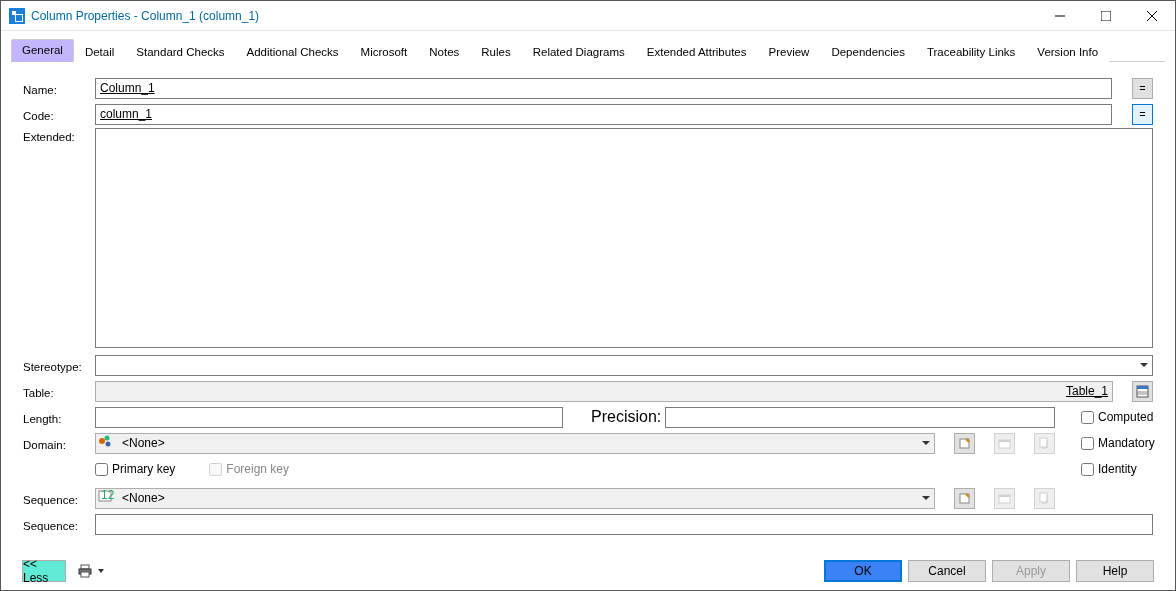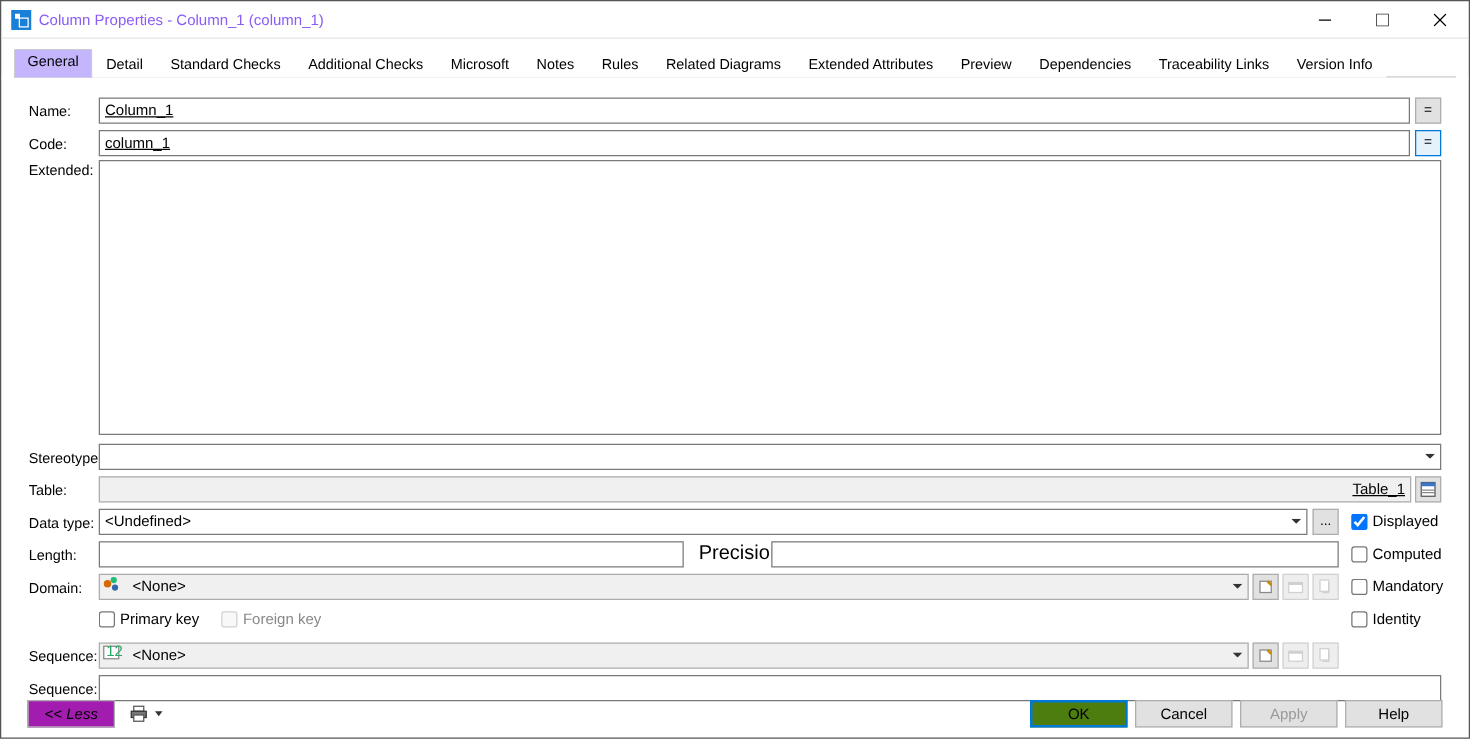--- a/index.html
+++ b/index.html
@@ -3,34 +3,34 @@
 <meta charset="utf-8">
 <style>
 * { box-sizing: border-box; margin: 0; padding: 0; font-family: "Segoe UI", Tahoma, sans-serif; font-size: 12px; }
 body { width: 1176px; height: 591px; background: #fff; overflow: hidden; border: 1px solid #555; }
 
 
 .titlebar { height: 30px; display: flex; align-items: center; padding: 0 0 0 8px; border-bottom: 1px solid #e5e5e5; }
 .titlebar .app-icon { width: 16px; height: 16px; margin-right: 6px; position: relative; background: #1a7fd6; }
 .titlebar .app-icon::before { content: ""; position: absolute; top: 3px; left: 3px; width: 4px; height: 4px; background: #fff; }
 .titlebar .app-icon::after { content: ""; position: absolute; bottom: 2px; right: 2px; width: 6px; height: 6px; border: 1px solid #fff; }
-.titlebar .title { flex: 1; color: #8b5cf6; }
+.titlebar .title { flex: 1; color: #0369a1; }
 .titlebar .winbtn { width: 46px; height: 30px; display: flex; align-items: center; justify-content: center; color: #000; }
 .winbtn svg { width: 10px; height: 10px; stroke: currentColor; stroke-width: 1; fill: none; }
 
 
 .tabs { display: flex; padding: 8px 10px 0 10px; border-bottom: 1px solid #fff; position: relative; }
 .tabs::after { content: ""; position: absolute; bottom: 0; left: 10px; right: 10px; height: 1px; background: #ccc; }
 .tab { padding: 4px 10px; border: 1px solid transparent; border-bottom: none; background: #fff; cursor: default; position: relative; z-index: 1; font-size: 11.5px; }
 .tab.active { border-color: #ccc; background: #c4b5fd; border-radius: 2px 2px 0 0; z-index: 2; }
 .tab:not(.active) { margin-top: 2px; }
 
 
 .form { padding: 10px 22px 4px 22px; display: flex; flex-direction: column; gap: 2px; }
-.row { display: flex; align-items: center; min-height: 24px; }
+.row { display: flex; align-items: center; min-height: 24px; gap: 16px; }
 .row.top { align-items: flex-start; }
 .lbl { width: 56px; flex-shrink: 0; font-size: 11.5px; color: #000; padding-top: 3px; }
 .row .input { flex: 1; height: 21px; border: 1px solid #7a7a7a; padding: 0 4px; font-size: 12px; background: #fff; text-decoration: underline; }
 .row input[readonly] { background: #f0f0f0; border-color: #adadad; text-align: right; }
 .row textarea { flex: 1; height: 220px; border: 1px solid #7a7a7a; padding: 2px 4px; resize: none; font-family: inherit; }
 .smallbtn { width: 21px; height: 21px; border: 1px solid #adadad; background: #e1e1e1; margin-left: 4px; display: flex; align-items: center; justify-content: center; font-size: 11px; cursor: default; }
 .smallbtn.highlighted { border-color: #0078d7; background: #e5f1fb; }
 .combo { flex: 1; display: flex; border: 1px solid #7a7a7a; height: 21px; background: #fff; }
 .combo .val { flex: 1; padding: 2px 4px; }
 .combo .arrow { width: 17px; display: flex; align-items: center; justify-content: center; }
@@ -42,23 +42,23 @@
 .rightchk { width: 72px; flex-shrink: 0; display: flex; align-items: center; gap: 4px; margin-left: 10px; }
 .midlbl { width: 50px; text-align: right; margin-right: 8px; margin-left: 12px; font-size: 16px; }
 .iconbtn { width: 21px; height: 21px; border: 1px solid #adadad; background: #e1e1e1; margin-left: 3px; display: flex; align-items: center; justify-content: center; }
 .iconbtn svg { width: 13px; height: 13px; }
 .iconbtn.disabled { opacity: .55; }
 .domain-icon { width: 16px; height: 14px; margin: 0 4px 0 2px; }
 
 
 .bottombar { position: absolute; bottom: 0; left: 0; right: 0; height: 40px; display: flex; align-items: center; padding: 0 22px; border-top: 0; }
 .btn { width: 78px; height: 22px; border: 1px solid #adadad; background: #e1e1e1; margin-left: 6px; display: flex; align-items: center; justify-content: center; font-size: 12px; cursor: default; }
-.btn.primary { border: 2px solid #0078d7; background: #4d7c0f; }
+.btn.primary { border: 2px solid #0078d7; background: #3b82f6; }
 .btn.disabled { color: #9a9a9a; }
-.lessbtn { width: 70px; height: 22px; border: 1px solid #adadad; background: #a21caf; display: flex; align-items: center; justify-content: center; font-size: 12px; font-style: italic; }
+.lessbtn { width: 44px; height: 22px; border: 1px solid #adadad; background: #5eead4; display: flex; align-items: center; justify-content: center; font-size: 12px; }
 .printbtn { width: 30px; height: 22px; border: 0; background: transparent; margin-left: 10px; display: flex; align-items: center; justify-content: center; }
 .printbtn svg { width: 16px; height: 16px; }
 .spacer { flex: 1; }
 .chevdown { width:0;height:0;border-left:3px solid transparent;border-right:3px solid transparent;border-top:4px solid #333;margin-left:4px; }
 
 .row.spaced { margin-top: 3px; }
 </style>
 </head>
 <body>
 
@@ -136,36 +136,20 @@
     <div class="iconbtn">
       <svg viewBox="0 0 13 13">
           <rect x="1" y="1" width="11" height="11" fill="#fff" stroke="#555"></rect>
           <rect x="1" y="1" width="11" height="3" fill="#3a76c4"></rect>
           <line x1="1" y1="7" x2="12" y2="7" stroke="#888"></line>
           <line x1="1" y1="9" x2="12" y2="9" stroke="#888"></line>
         </svg>
     </div>
   </div>
 
-  <div class="row">
-    <div class="lbl">Data type:</div>
-    <div class="combo">
-      <div class="val">&lt;Undefined&gt;</div>
-      <div class="arrow">
-          <svg viewBox="0 0 8 4">
-            <path d="M0 0 L4 4 L8 0" fill="#333"></path>
-          </svg>
-        </div>
-    </div>
-    <div class="smallbtn">...</div>
-    <label class="rightchk">
-      <input type="checkbox" checked="" style="">
-        <span>Displayed</span>
-    </label>
-  </div>
 
   <div class="row">
     <div class="lbl">Length:</div>
     <input class="input" style="flex: 0 0 468px;">
     <div class="midlbl">Precision:</div>
     <input class="input" style="">
     <label class="rightchk">
       <input type="checkbox" style="">
         <span>Computed</span>
     </label>

